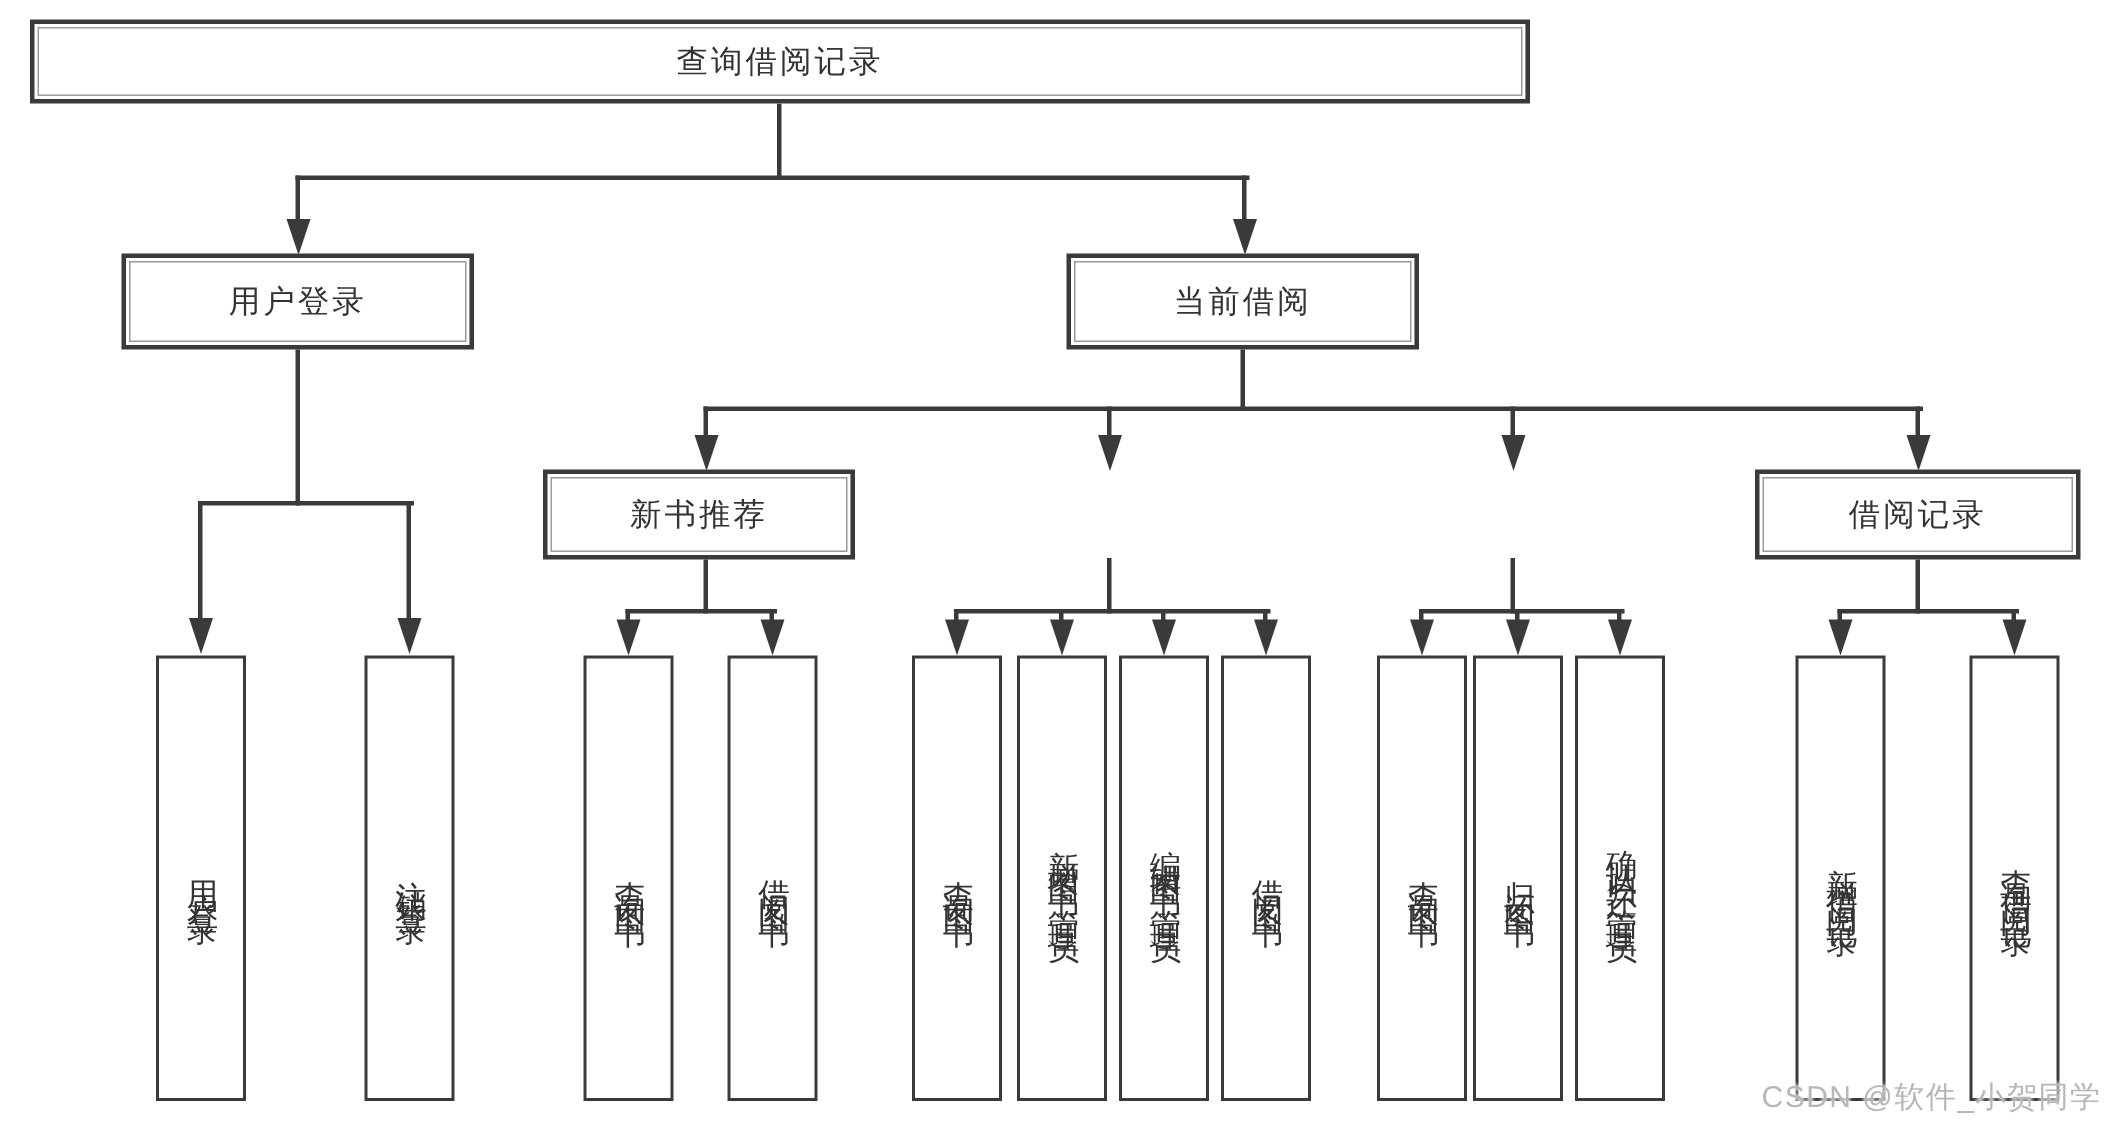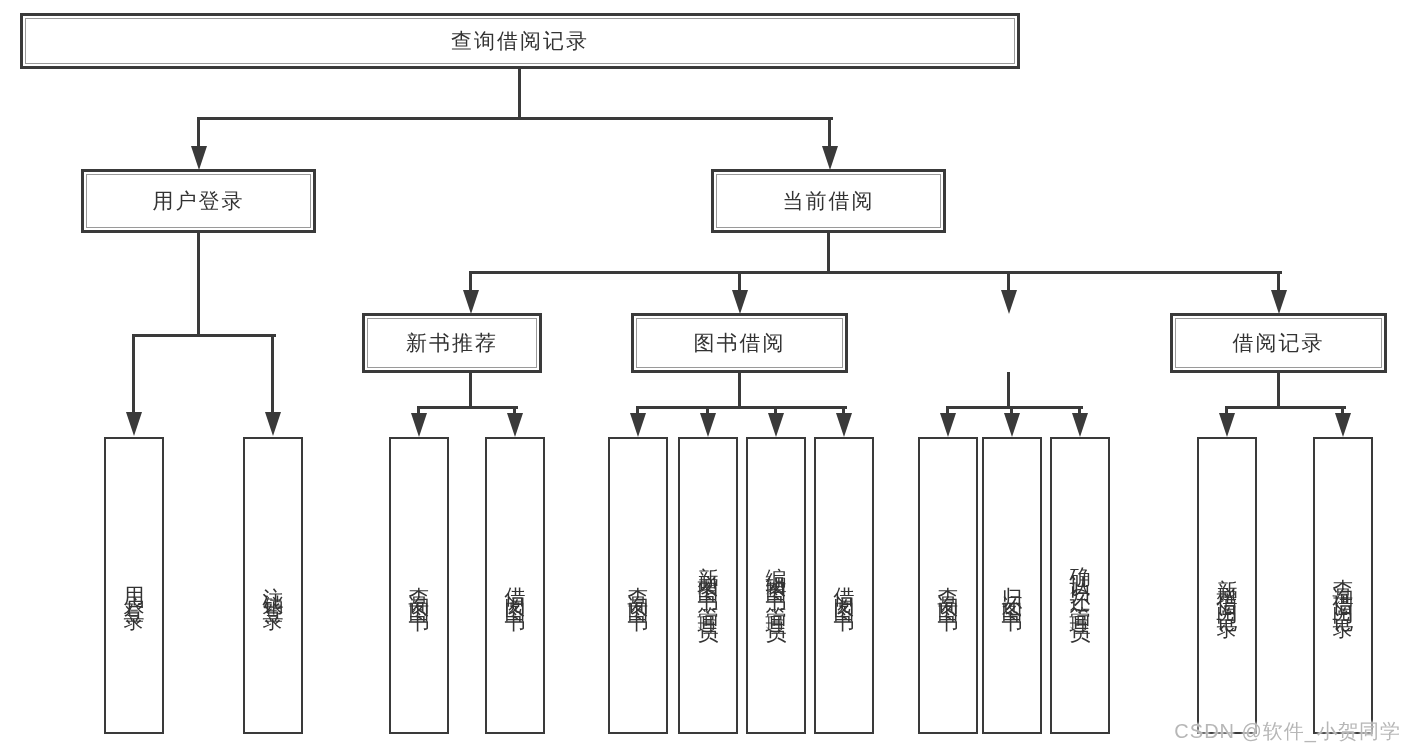--- a/index.html
+++ b/index.html
@@ -103,22 +103,21 @@
   <div class="vl" style="left:1225px;top:406px;height:9px"></div>
   <div class="ah" style="left:1219px;top:413px"></div>
   <div class="vl" style="left:1341px;top:406px;height:9px"></div>
   <div class="ah" style="left:1335px;top:413px"></div>
 
   <div class="box" style="left:20px;top:13px;width:1000px;height:56px">查询借阅记录</div>
 
   <div class="box" style="left:81px;top:169px;width:235px;height:64px">用户登录</div>
   <div class="box" style="left:711px;top:169px;width:235px;height:64px">当前借阅</div>
 
-  <div class="box" style="left:362px;top:313px;width:180px;height:60px">新书推荐</div>
-  <div class="box" style="left:631px;top:313px;width:217px;height:60px">图书借阅</div>
+  <div class="box" style="left:362px;top:313px;width:208px;height:60px">新书推荐</div>
   <div class="box" style="left:1170px;top:313px;width:217px;height:60px">借阅记录</div>
 
   <div class="leaf" style="left:104px;top:437px;width:60px;height:297px">
     <span>用户登录</span>
     </div>
   <div class="leaf" style="left:243px;top:437px;width:60px;height:297px">
     <span>注销登录</span>
     </div>
 
   <div class="leaf" style="left:389px;top:437px;width:60px;height:297px">

